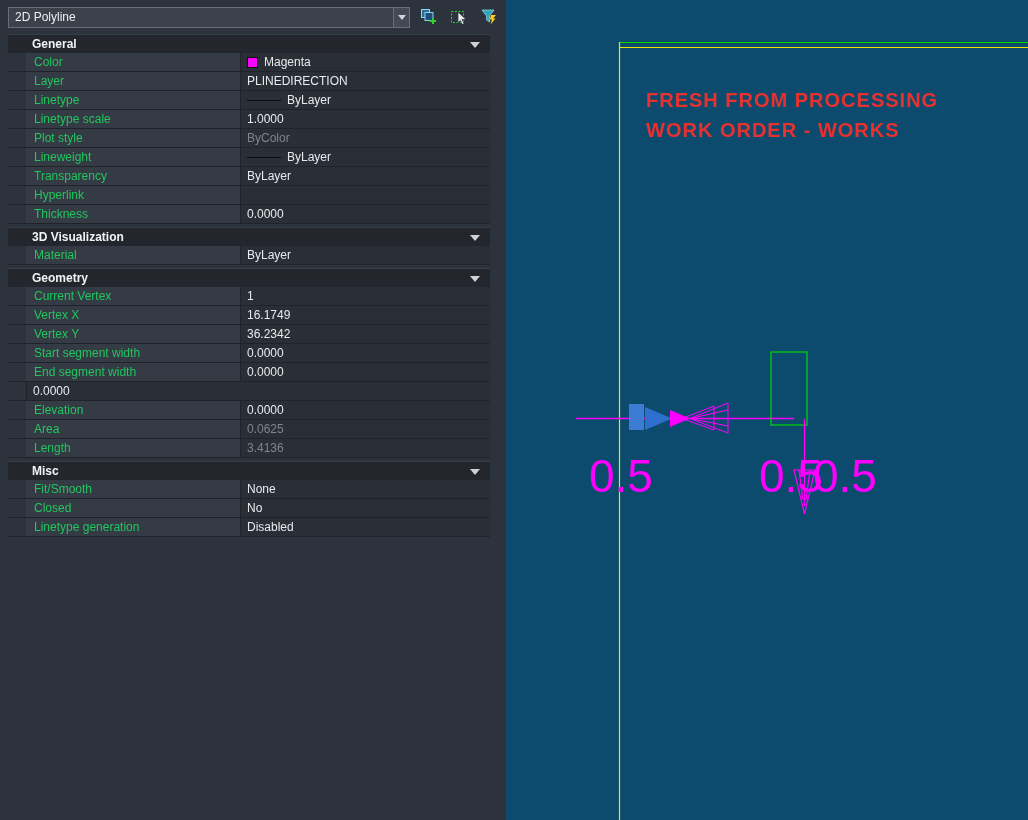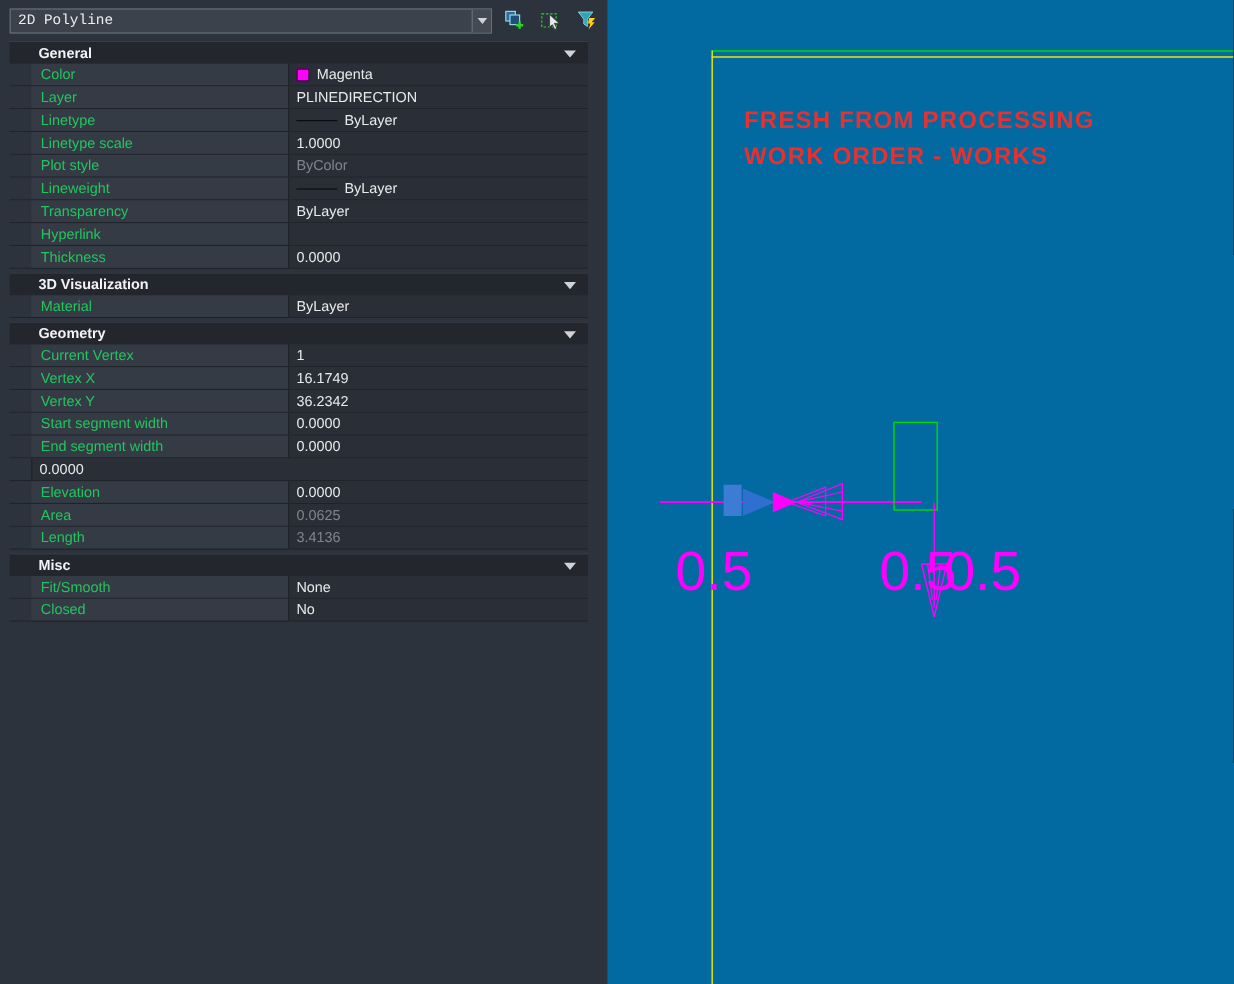--- a/index.html
+++ b/index.html
@@ -11,21 +11,21 @@
     font-size:12px;
     color:#dcdfe3;
   }
 
   
   .palette {
     position:absolute; left:0; top:0; width:506px; height:820px;
     background:#2d333c;
   }
   .topbar {
-    display:flex; align-items:center; height:34px; padding:0 6px 0 8px; gap:8px;font-family:Liberation Mono, monospace;
+    display:flex; align-items:center; height:34px; padding:0 6px 0 8px; gap:8px;
   }
   .combo {
     width:404px; height:21px; background:#3b424b;
     border:1px solid #676e78; display:flex; align-items:center;
     color:#eceef0; position:relative; cursor:default;
   }
   .combo-value { padding-left:6px; flex:1; white-space:nowrap; overflow:hidden; }
   .combo-arrow-box {
     width:16px; height:100%; border-left:1px solid #676e78;
     display:flex; align-items:center; justify-content:center; background:#434a54;
@@ -68,21 +68,22 @@
     border:1px solid #0c0e11;
   }
   .line-sample {
     display:inline-block; width:34px; height:0;
     border-top:1px solid #0a0c0f; margin-right:6px;
   }
 
   
   .canvas {
     position:absolute; left:506px; top:0; width:522px; height:820px;
-    background:#0369a1;
+    background:#0c4a6e;
+    padding-left:26px;
   }
   .canvas svg { display:block; }
   .annot-text {
     font-family:"Liberation Sans", sans-serif;
     font-weight:bold; font-size:20px; letter-spacing:1px;
   }
   .dim-text {
     font-family:"Liberation Sans", sans-serif;
     font-size:46px; font-weight:400;
   }
@@ -270,20 +271,25 @@
       <div class="cell label">Fit/Smooth</div>
       <div class="cell value">None</div>
     </div>
 
     <div class="prop-row">
       <div class="row-gutter"></div>
       <div class="cell label">Closed</div>
       <div class="cell value">No</div>
     </div>
 
+    <div class="prop-row">
+      <div class="row-gutter"></div>
+      <div class="cell label">Linetype generation</div>
+      <div class="cell value">Disabled</div>
+    </div>
 
   </div>
 </div>
 
 <div class="canvas">
   <svg width="522" height="820" viewBox="0 0 522 820">
 
     <line x1="87" y1="42.5" x2="522" y2="42.5" stroke-width="1.2" style="stroke: rgb(0, 217, 0);"></line>
     <line x1="87" y1="47.5" x2="522" y2="47.5" stroke-width="1.2" style="stroke: rgb(232, 232, 0);"></line>
     <line x1="87.5" y1="42" x2="87.5" y2="820" stroke-width="1.2" style="stroke: rgb(232, 232, 0);"></line>

